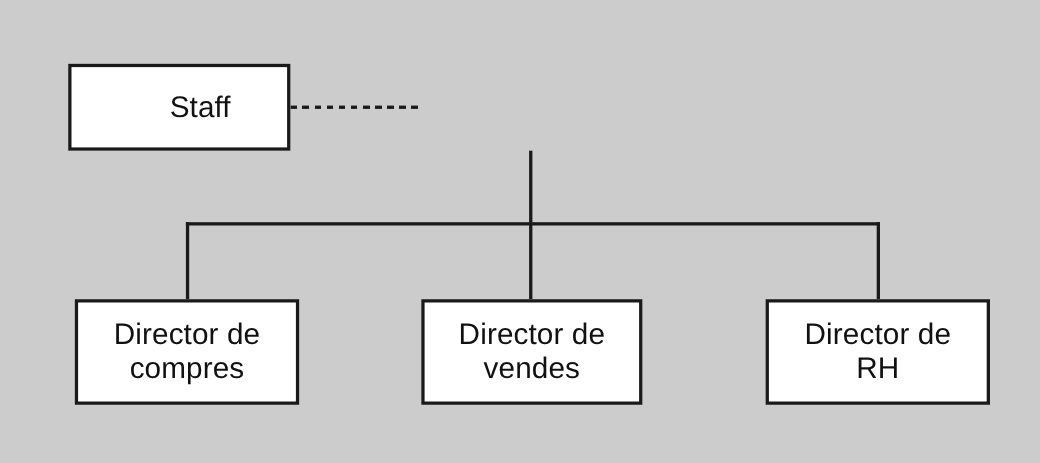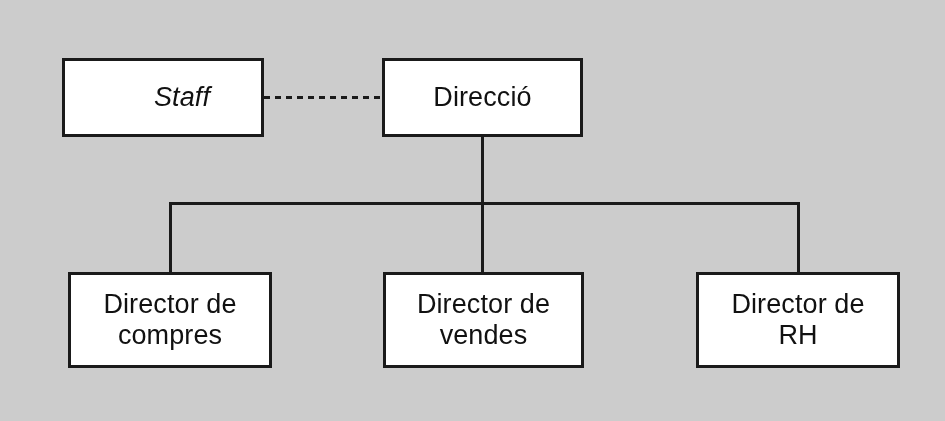--- a/index.html
+++ b/index.html
@@ -33,21 +33,20 @@
     font-size: 27px;
     line-height: 1.16;
     letter-spacing: 0.1px;
   }
   .node .node-label {
     display: block;
     white-space: pre-line;
     padding: 0 4px;
   }
   .node.italic {
-    font-style: italic;
     padding-left: 38px;
   }
 
   
   .node-staff      { left: 62px;  top: 58px;  width: 202px; height: 79px; }
   .node-direccio   { left: 382px; top: 58px;  width: 201px; height: 79px; }
   .node-compres    { left: 68px;  top: 272px; width: 204px; height: 96px; }
   .node-vendes     { left: 383px; top: 272px; width: 201px; height: 96px; }
   .node-rh         { left: 696px; top: 272px; width: 204px; height: 96px; }
 
@@ -95,23 +94,20 @@
   <div class="conn conn-h conn-bus"></div>
 
   <div class="conn conn-v conn-leg-left"></div>
 
   <div class="conn conn-v conn-leg-right"></div>
 
   <div class="node node-staff italic">
     <span class="node-label">Staff</span>
   </div>
 
-  <div class="node node-direccio">
-    <span class="node-label">Direcció</span>
-  </div>
 
   <div class="node node-compres">
     <span class="node-label">Director de
 compres</span>
   </div>
 
   <div class="node node-vendes">
     <span class="node-label">Director de
 vendes</span>
   </div>

